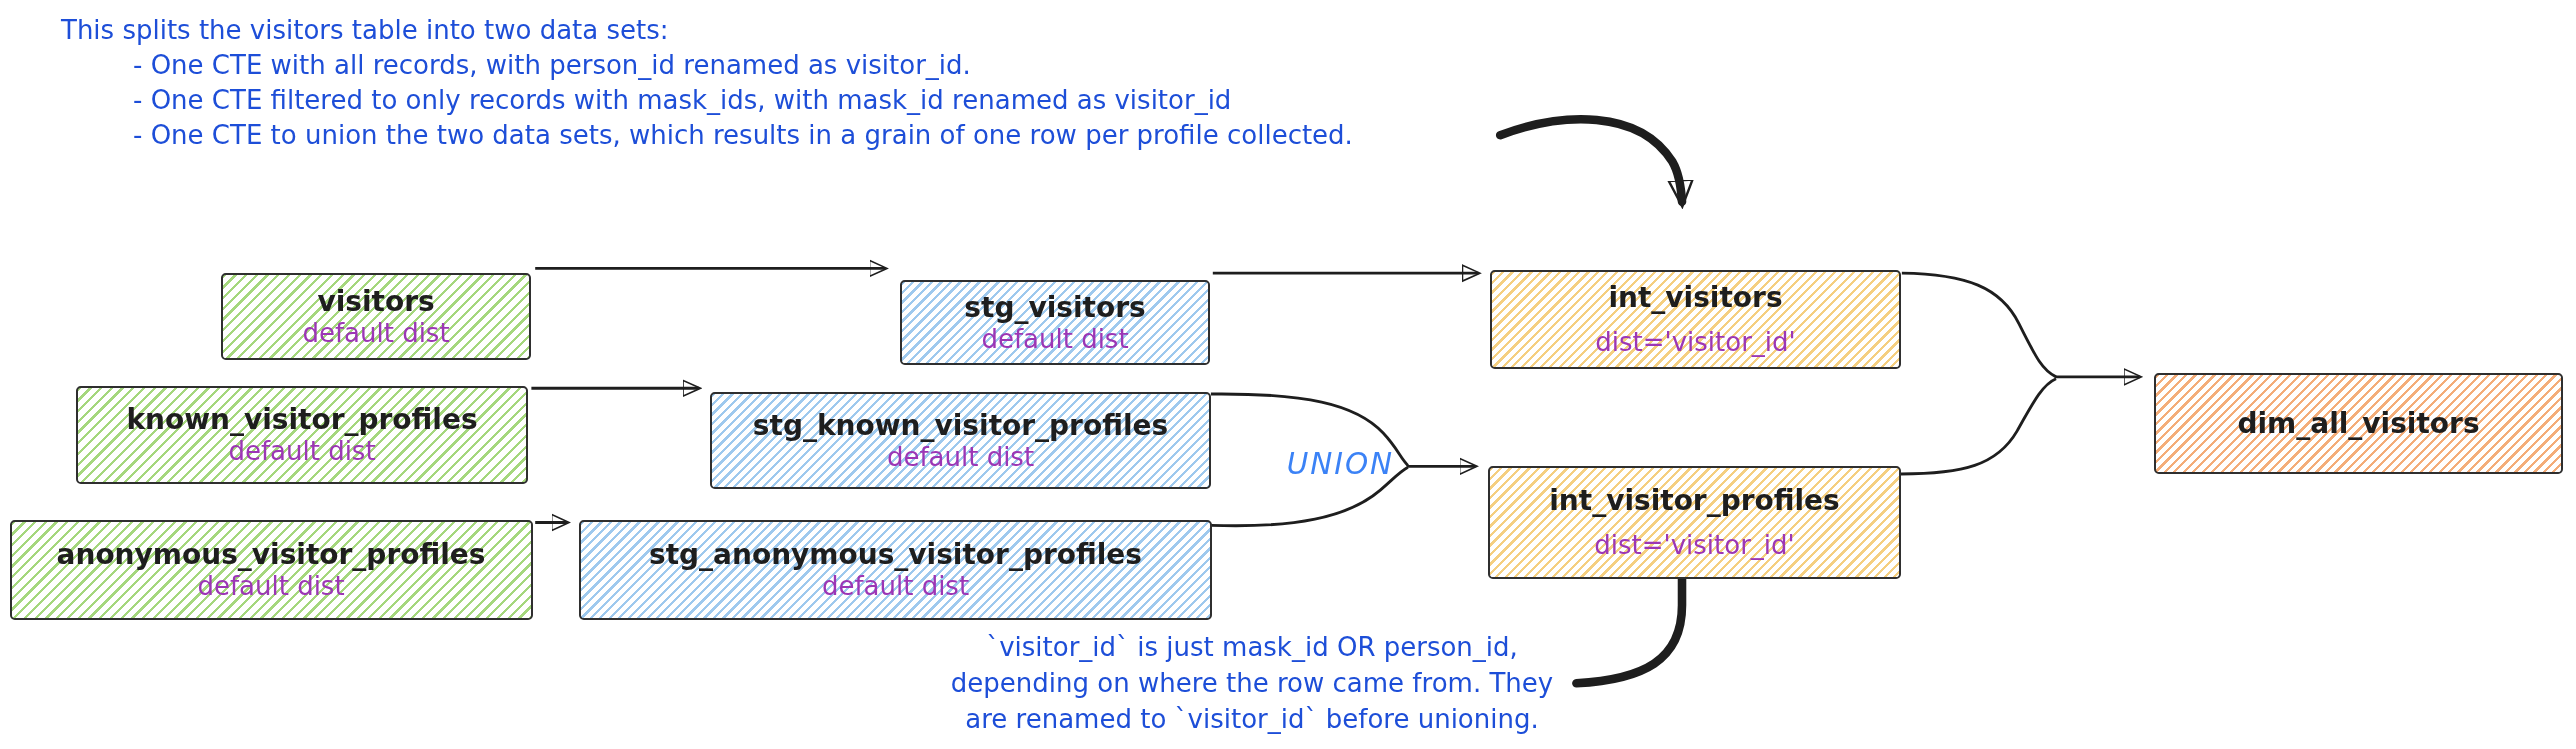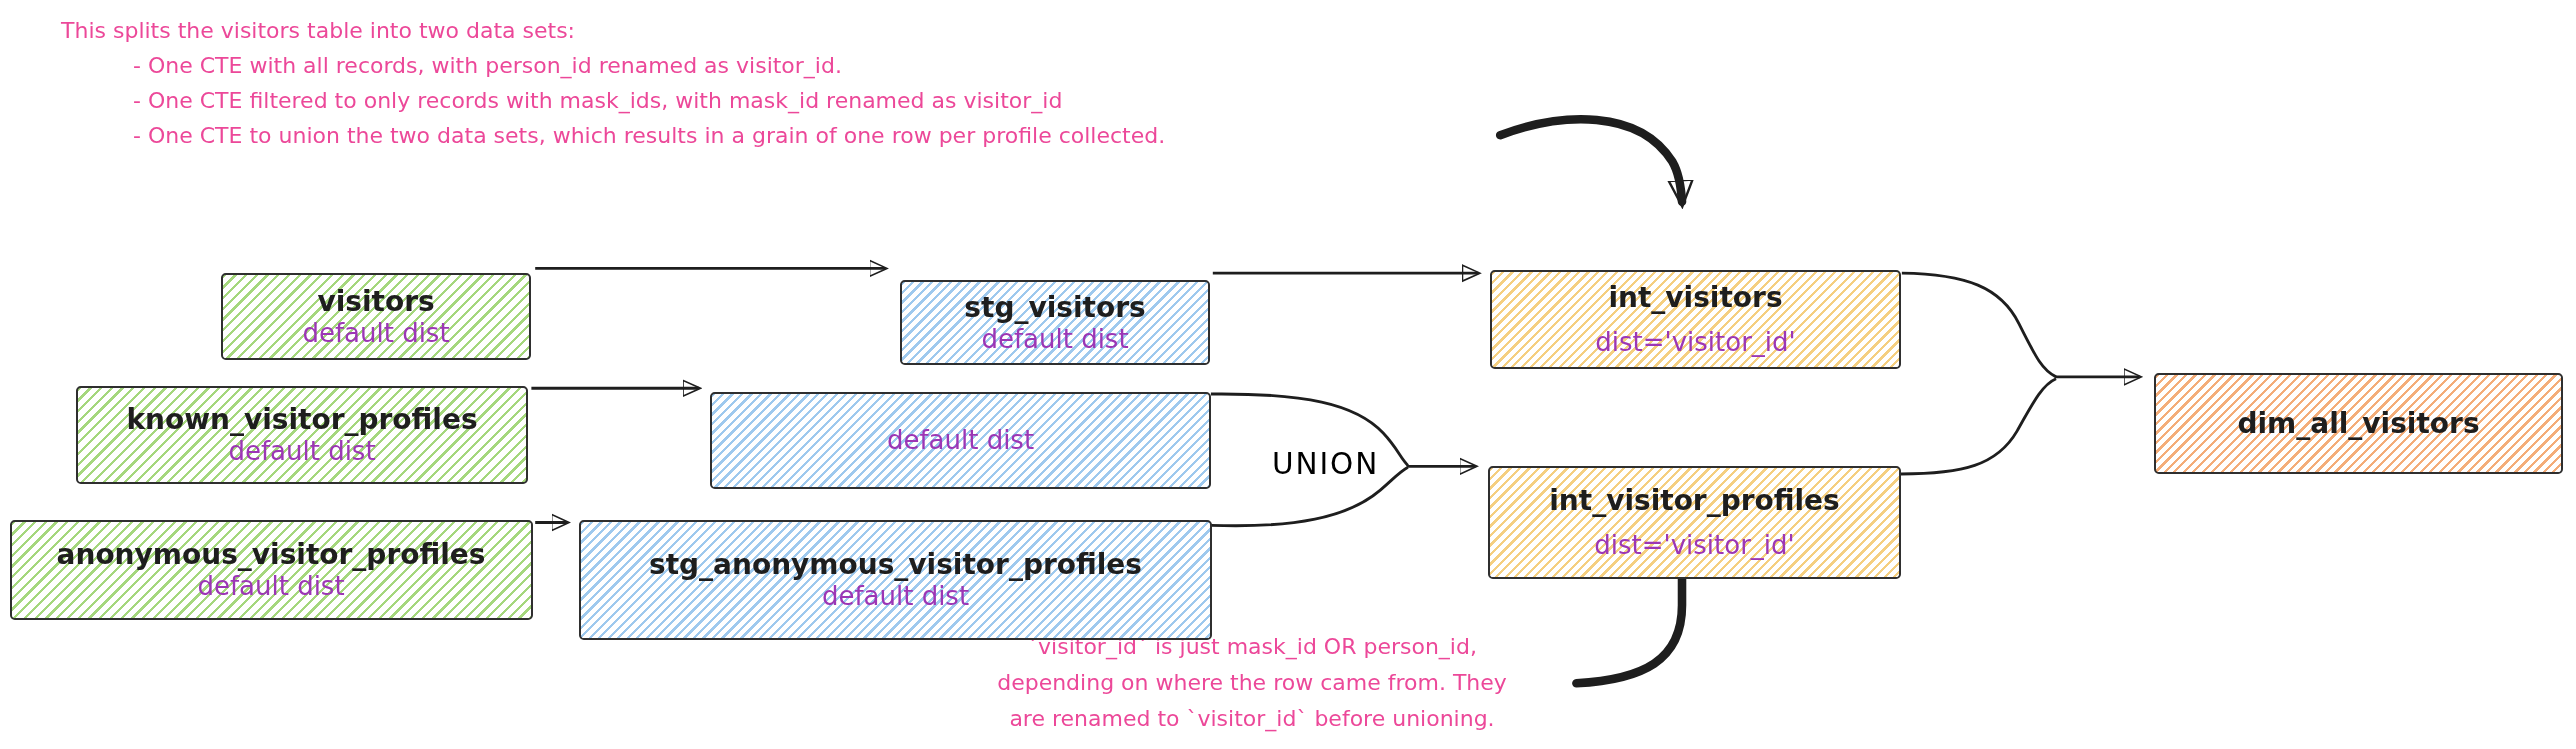--- a/index.html
+++ b/index.html
@@ -6,23 +6,23 @@
   #canvas{
     position:relative;
     width:2576px;height:749px;
     background:#ffffff;
     font-family:"DejaVu Sans", sans-serif;
     color:#1e1e1e;
     overflow:hidden;
   }
   .note{
     position:absolute;
-    font-size:22px;
+    font-size:26px;
     line-height:35px;
-    color:#ec4899;
+    color:#1d4ed8;
     white-space:nowrap;
   }
   .note .bullet{margin-left:72px;}
   #bottom-note{
     text-align:center;
     line-height:36px;
     white-space:nowrap;
   }
   .node{
     position:absolute;
@@ -54,24 +54,25 @@
   .blue{background-image:repeating-linear-gradient(135deg,#9ec9ee 0px,#9ec9ee 2.3px,transparent 2.3px,transparent 6.7px);}
   .yellow{background-image:repeating-linear-gradient(135deg,#f5cf80 0px,#f5cf80 2.3px,transparent 2.3px,transparent 6.7px);gap:14px;}
   .orange{background-image:repeating-linear-gradient(135deg,#f4ad79 0px,#f4ad79 2.3px,transparent 2.3px,transparent 6.7px);}
   #edges{position:absolute;left:0;top:0;width:2576px;height:749px;pointer-events:none;}
   #edges path{fill:none;stroke:#1e1e1e;}
   #edges path.thin{stroke-width:3px;}
   #edges path.thick{stroke-width:9px;stroke-linecap:round;}
   #union-label{
     position:absolute;
     left:1272px;top:447px;width:122px;
-    text-align:left;
+    text-align:right;
     font-size:29.5px;
+    font-style:italic;
     letter-spacing:1.9px;
-    color:#000000;
+    color:#3b82f6;
     white-space:nowrap;
   }
 </style>
 </head>
 <body>
 
 <div id="canvas">
 
   <div class="note" style="left:61px;top:13.3px;">
     <div>This splits the visitors table into two data sets:</div>
@@ -129,24 +130,25 @@
     <div class="title">anonymous_visitor_profiles</div>
     <div class="subtitle">default dist</div>
   </div>
 
   <div class="node blue" style="left:900px;top:233px;width:310px;height:85px;">
     <div class="title">stg_visitors</div>
     <div class="subtitle">default dist</div>
   </div>
 
   <div class="node blue" style="left:710px;top:345px;width:501px;height:97px;">
+    <div class="title">stg_known_visitor_profiles</div>
     <div class="subtitle">default dist</div>
   </div>
 
-  <div class="node blue" style="left:579px;top:473px;width:633px;height:120px;">
+  <div class="node blue" style="left:579px;top:473px;width:633px;height:100px;">
     <div class="title">stg_anonymous_visitor_profiles</div>
     <div class="subtitle">default dist</div>
   </div>
 
   <div class="node yellow" style="left:1490px;top:223px;width:411px;height:99px;">
     <div class="title">int_visitors</div>
     <div class="subtitle">dist='visitor_id'</div>
   </div>
 
   <div class="node yellow" style="left:1488px;top:419px;width:413px;height:113px;">

